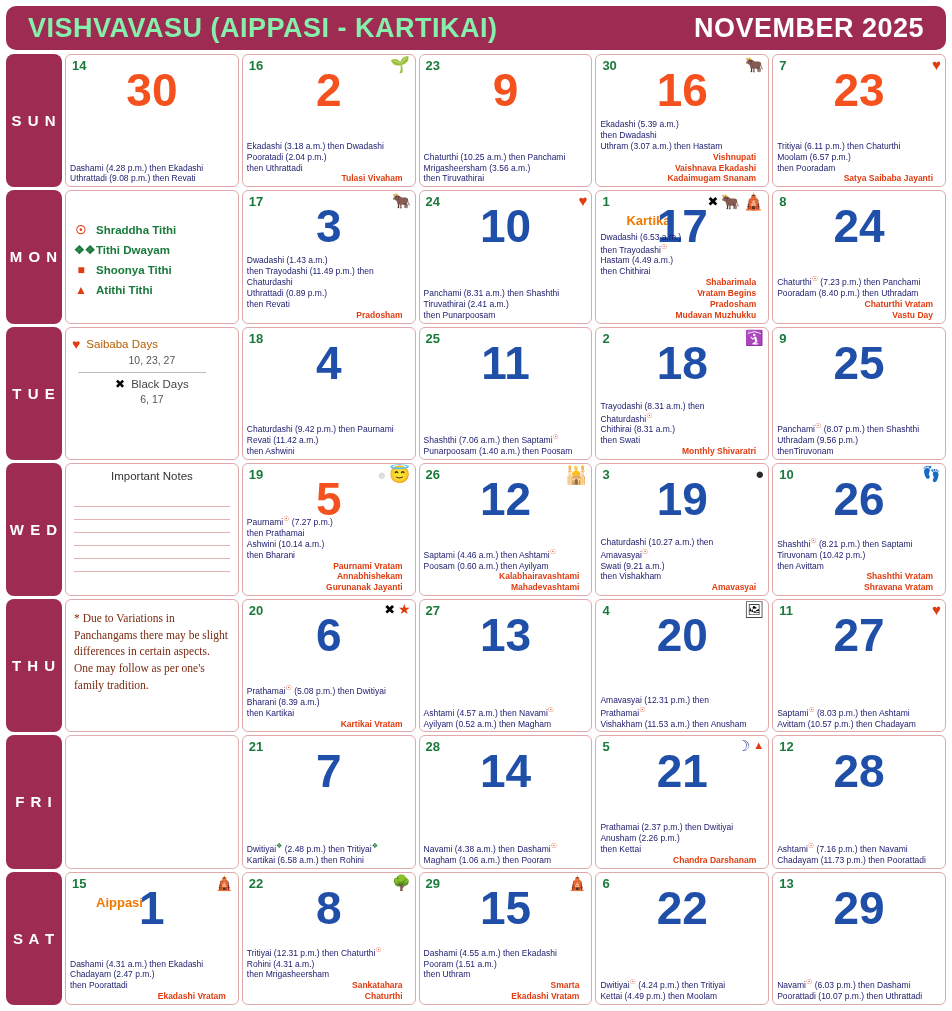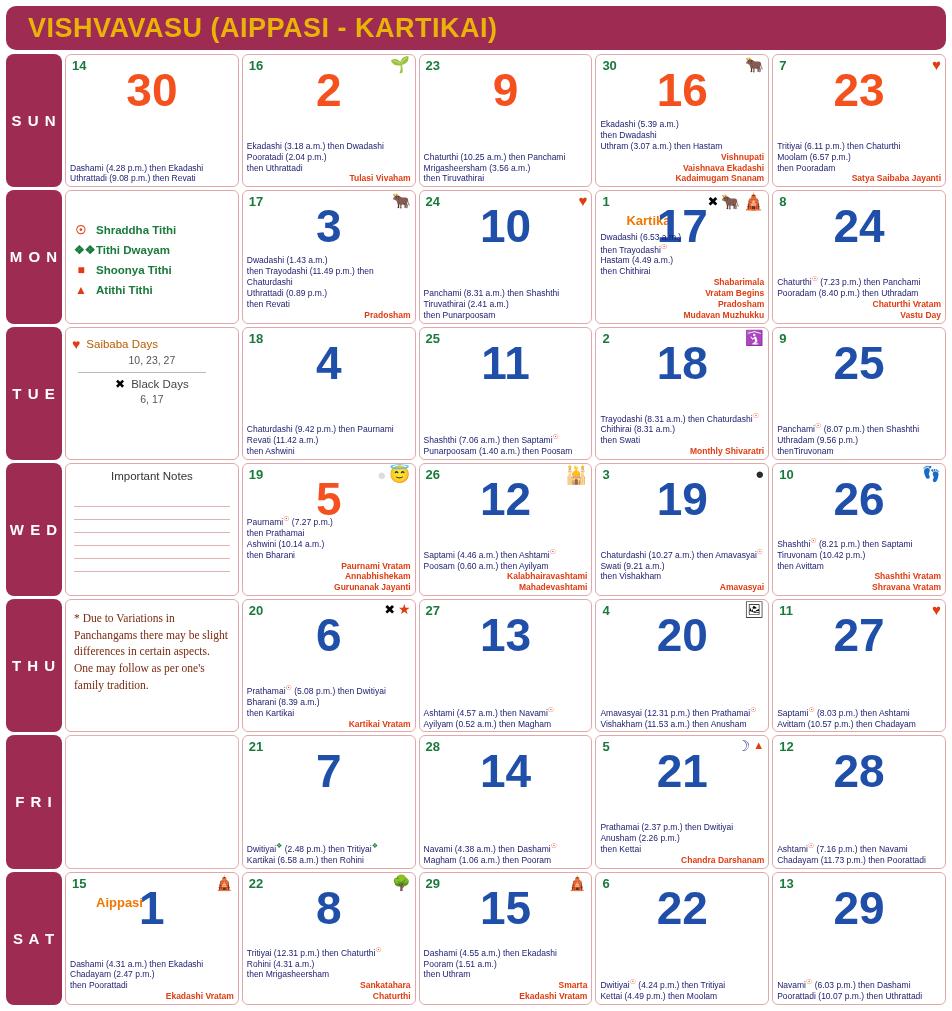--- a/index.html
+++ b/index.html
@@ -18,21 +18,21 @@
   
   #header {
     position: absolute; left: 6px; top: 6px;
     width: 940px; height: 44px;
     background: #9d2b52;
     border-radius: 10px;
     display: flex; align-items: center; justify-content: space-between;
     padding: 0 22px;
   }
   #header .h-title {
-    color: #eab308;
+    color: #86efac;
     font-size: 27px;
     font-weight: bold;
     letter-spacing: 0.5px;
     font-family: "Liberation Sans", sans-serif;
   }
   #header .h-month {
     color: #ffffff;
     font-size: 27px;
     font-weight: bold;
     letter-spacing: 0.5px;
@@ -91,21 +91,21 @@
     font-size: 46px;
     font-weight: bold;
     color: #1f4fa8;
     line-height: 1;
     font-family: "Liberation Sans", sans-serif;
   }
   .bignum.orange { color: #f4511e; }
   
   .detail {
     position: absolute;
-    left: 4px; right: 4px; bottom: 2px;
+    left: 4px; right: 12px; bottom: 2px;
     font-size: 8.5px;
     line-height: 1.28;
     color: #1a1a6e;
     font-family: "Liberation Sans", sans-serif;
   }
   .detail .red {
     color: #e03c10;
     font-weight: bold;
     display: block;
     text-align: right;
@@ -161,20 +161,21 @@
   }
   .blank { border: 1px solid #e0b2b2; border-radius:6px; background:#fff; }
 </style>
 </head>
 <body>
 
 <div id="page">
 
   <div id="header">
     <div class="h-title">VISHVAVASU (AIPPASI - KARTIKAI)</div>
+    <div class="h-month">NOVEMBER 2025</div>
   </div>
 
   <div id="grid">
       <div class="daylabel">S U N</div>
       <div class="cell">
     <span class="tnum">14</span>
 
     <div class="bignum orange">30</div>
     <div class="detail">
           <div>Dashami (4.28 p.m.) then Ekadashi</div>

